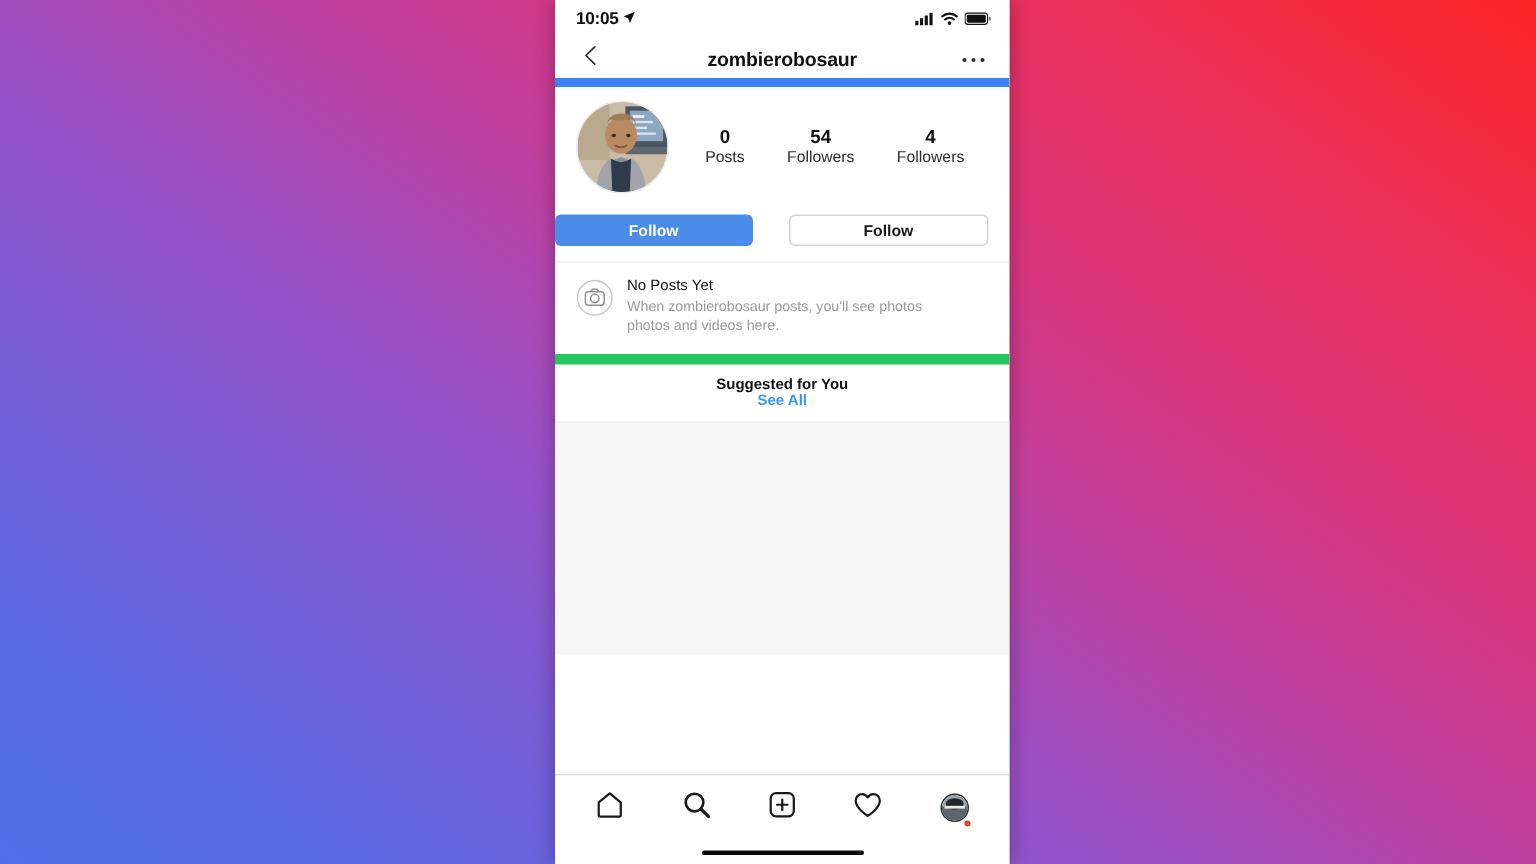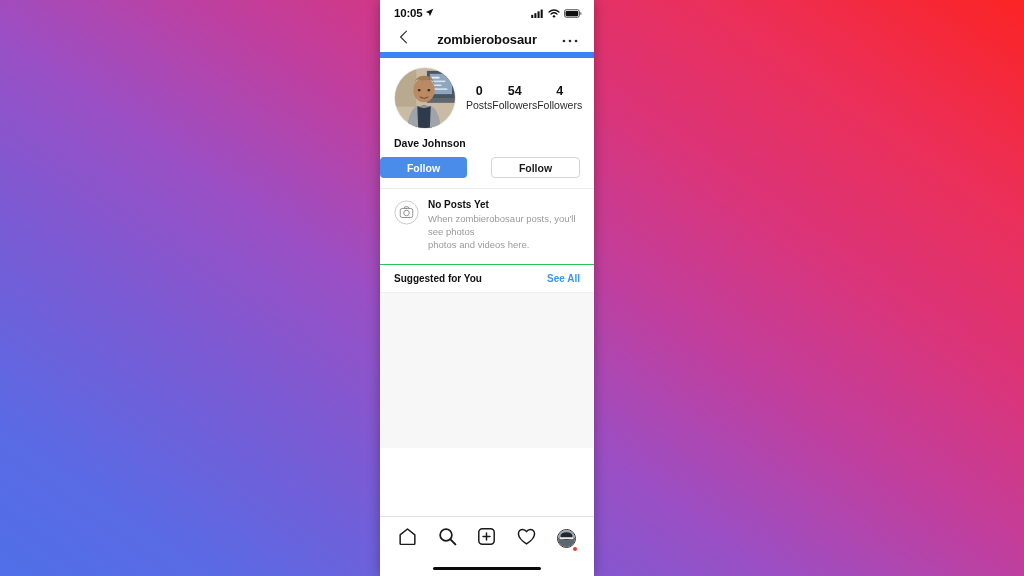--- a/index.html
+++ b/index.html
@@ -22,23 +22,23 @@
         #9b4fc4 42%,
         #c03f9e 56%,
         #db3478 70%,
         #ec2f57 84%,
         #fb2424 100%);
   }
 
   
   #phone {
     position: absolute;
-    left: 380px;
+    left: 370px;
     top: 0;
-    width: 214px;
+    width: 303px;
     height: 576px;
     background: #ffffff;
     overflow: hidden;
     box-shadow: 0 0 12px rgba(0,0,0,0.30);
     display: flex;
     flex-direction: column;
   }
 
   
   .statusbar {
@@ -167,38 +167,39 @@
     border-top: 1px solid #ececec;
     align-items: flex-start;
   }
   .noposts-icon {
     width: 25px; height: 25px;
     flex: 0 0 25px;
     margin-top: 2px;
   }
   .noposts-title {
     font-size: 10px;
-    font-weight: bold;
+    font-weight: normal;
     color: #111;
     line-height: 1.35;
   }
   .noposts-desc {
     font-size: 9.5px;
     color: #9a9a9a;
     line-height: 1.42;
     max-width: 205px;
   }
 
   
   .suggested-head {
     display: flex;
     align-items: center;
     justify-content: space-between;
     padding: 8px 14px 8px 14px;
-    border-top: 1px solid #22c55e;
+    border-top: 7px solid #22c55e;
+    flex-direction: column;
   }
   .suggested-title {
     font-size: 10px;
     font-weight: bold;
     color: #111;
   }
   .see-all {
     font-size: 10px;
     font-weight: bold;
     color: #3897f0;
@@ -356,21 +357,20 @@
           <span class="stat-num">54</span>
           <span class="stat-label">Followers</span>
         </div>
         <div class="stat">
           <span class="stat-num">4</span>
           <span class="stat-label">Followers</span>
         </div>
       </div>
     </div>
 
-    <div class="fullname">Dave Johnson</div>
 
     <div class="action-row">
       <div class="btn btn-follow">Follow</div>
       <div class="btn btn-message">Follow</div>
     </div>
 
     <div class="noposts">
       <div class="noposts-icon">
         <svg width="25" height="25" viewBox="0 0 26 26">
           <circle cx="13" cy="13" r="12" fill="none" stroke="#c9c9c9" stroke-width="1"></circle>

